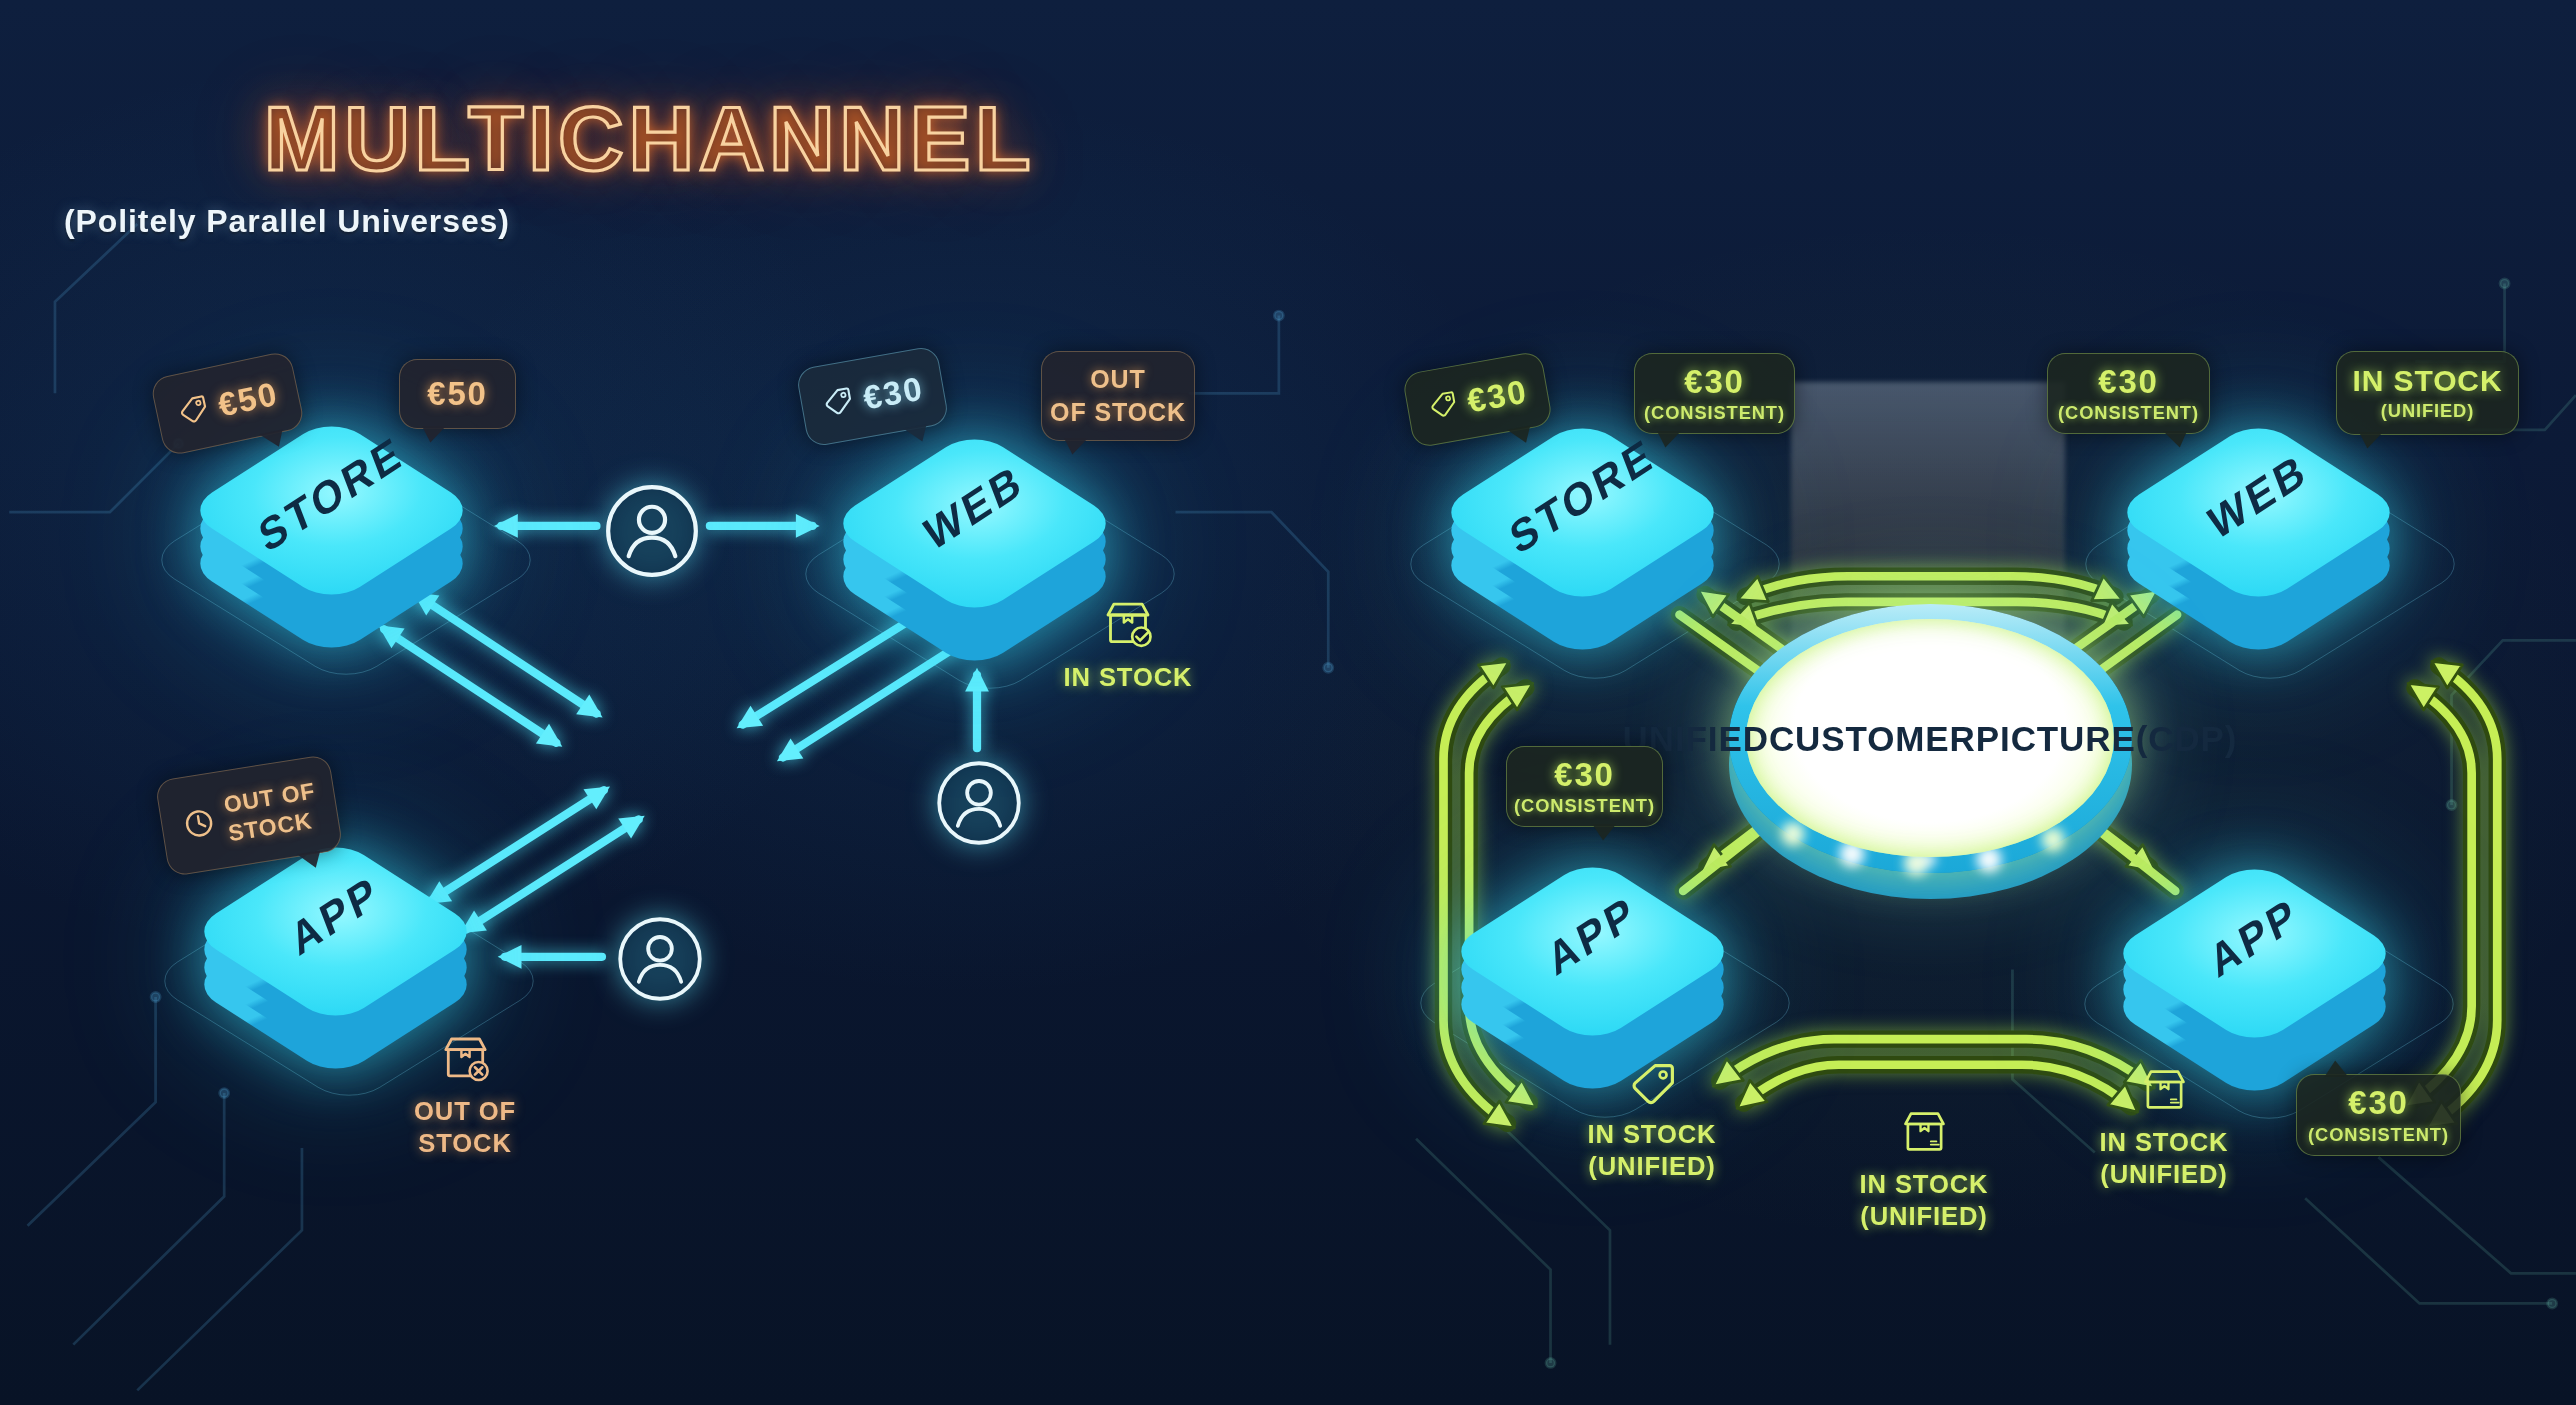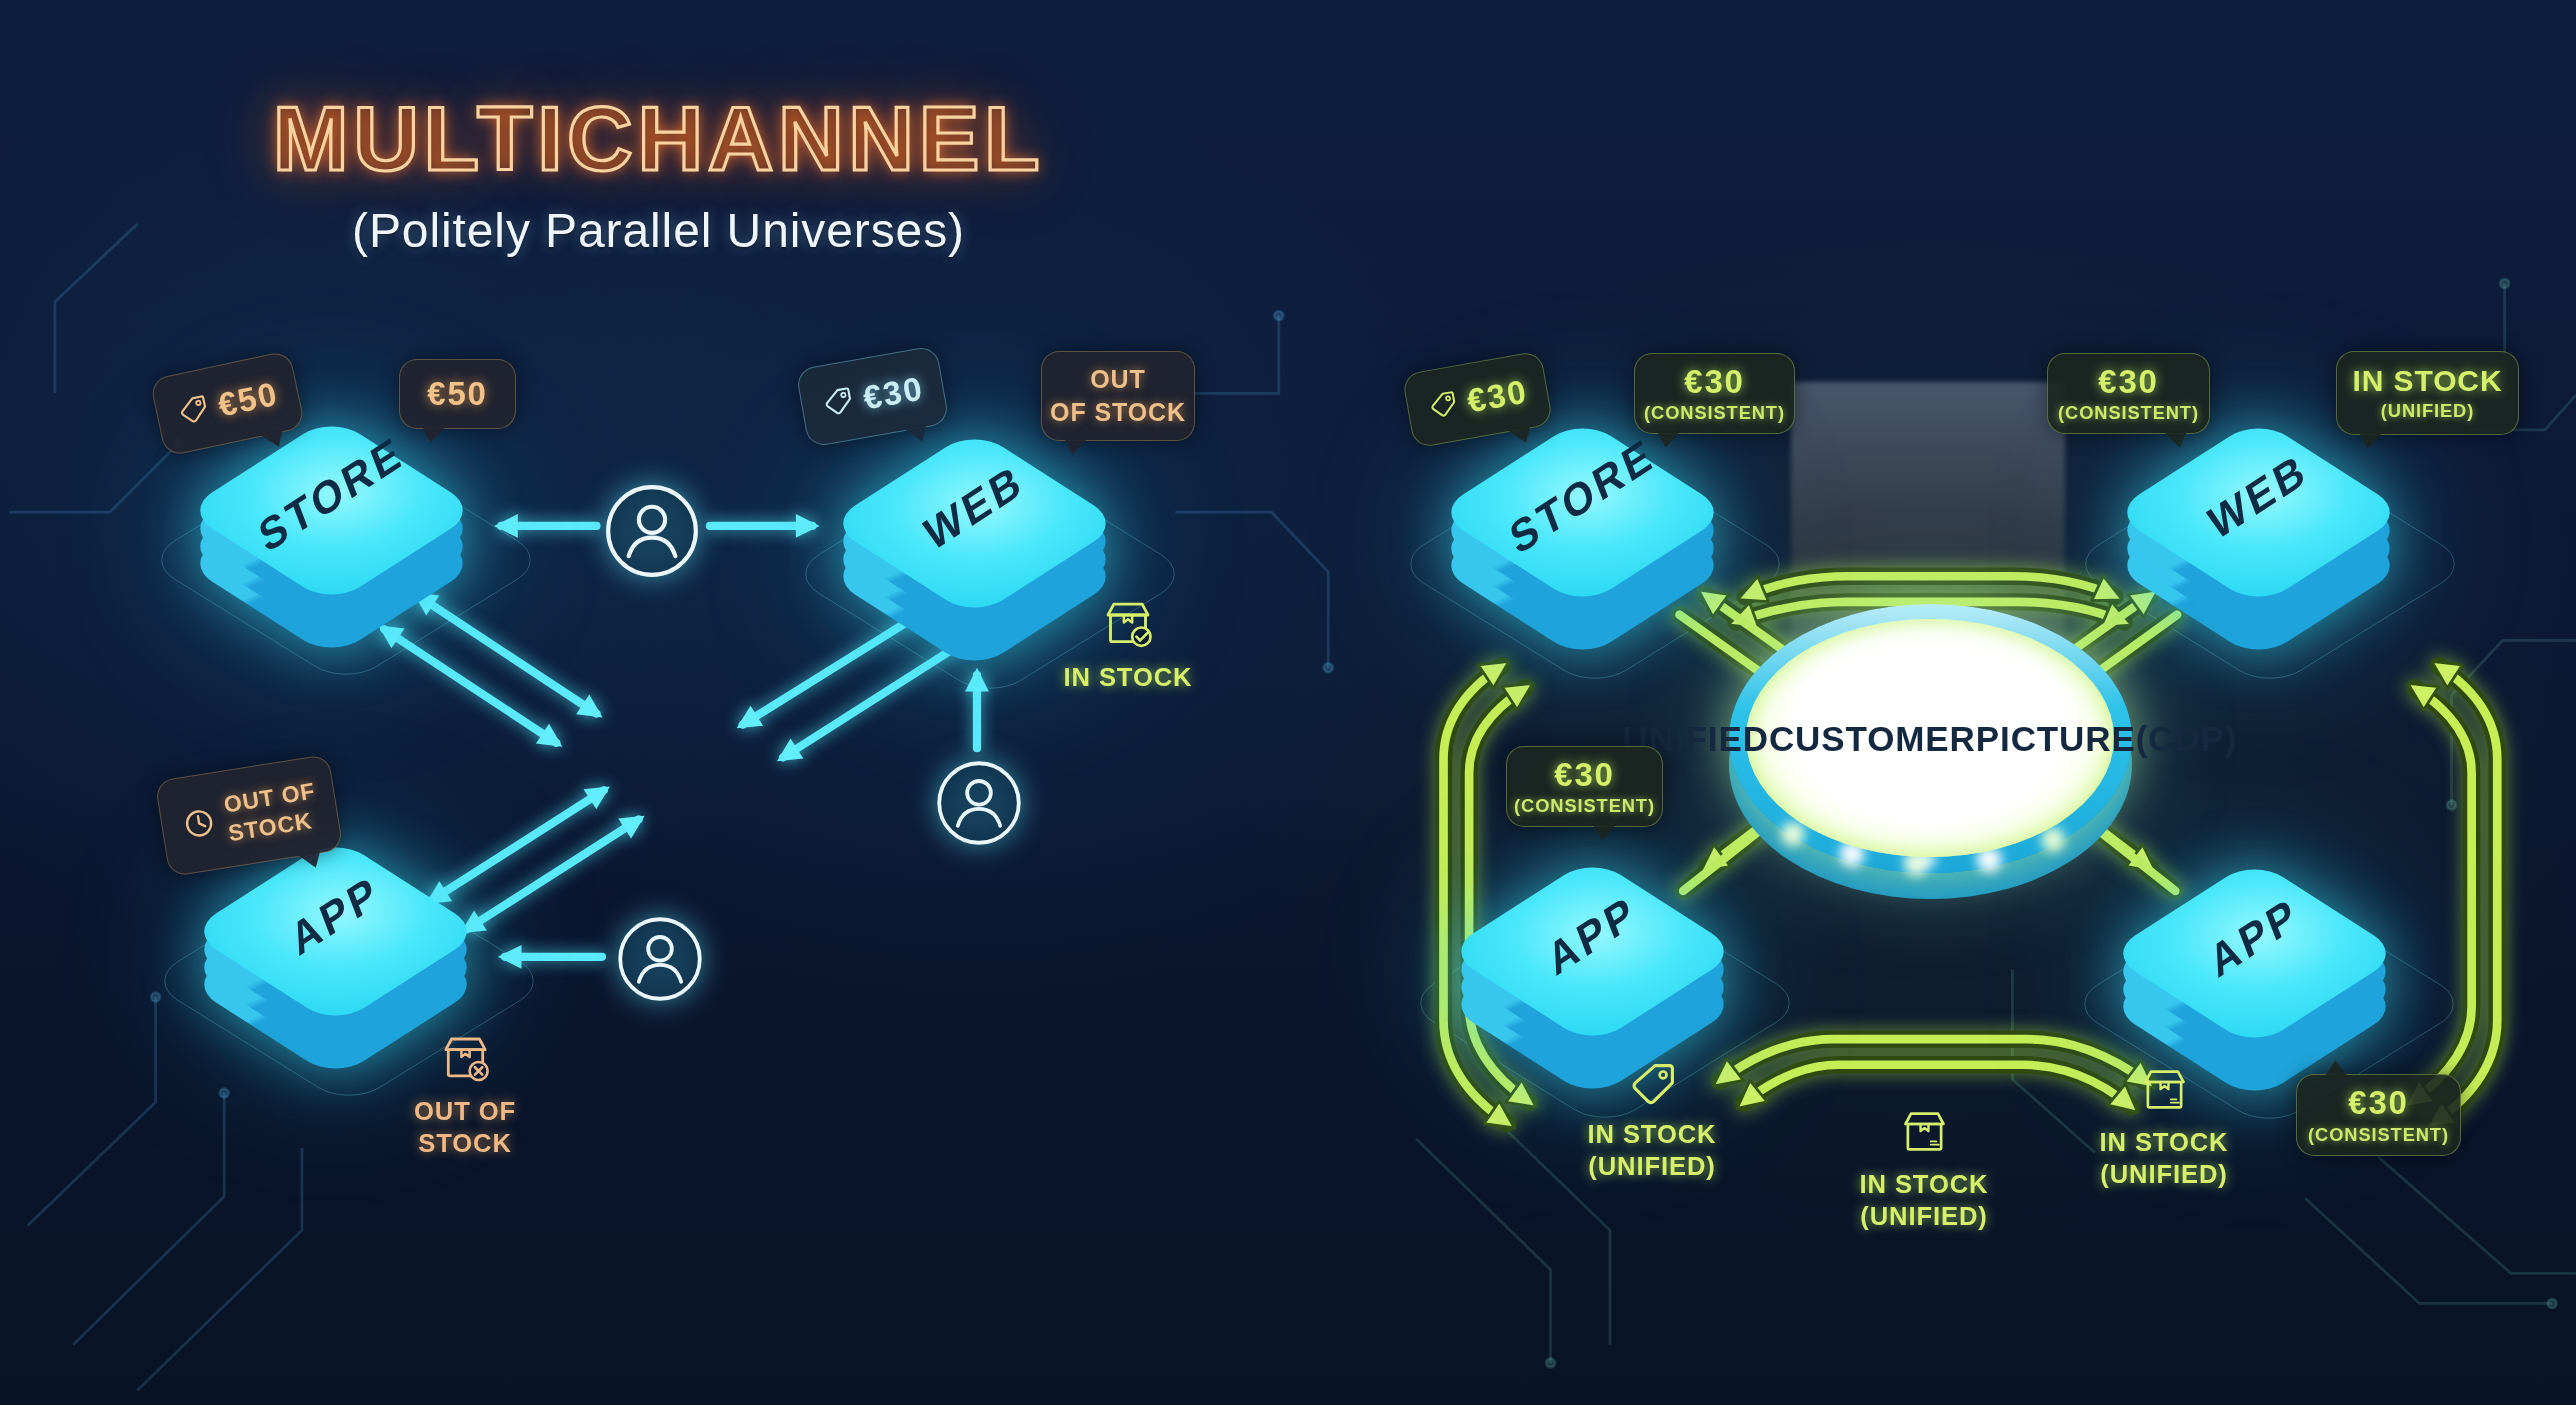--- a/index.html
+++ b/index.html
@@ -24,22 +24,22 @@
     color:rgba(128,62,32,.55);
     -webkit-text-stroke:3.2px #f8d2a0;
     text-shadow:0 0 14.6px rgba(255,122,40,.85),0 0 44px rgba(255,100,30,.45),0 0 82px rgba(255,90,20,.3);
   }
   .neon-green{
     color:rgba(56,94,26,.5);
     -webkit-text-stroke:3.2px #cff07a;
     text-shadow:0 0 14.6px rgba(150,225,40,.8),0 0 44px rgba(130,210,40,.4),0 0 82px rgba(120,200,30,.3);
   }
   .sub-title{
-    position:absolute;width:1189px;text-align:center;
-    font-size:48px;font-weight:400;color:#eef6fb;letter-spacing:0.9px;
+    position:absolute;width:1189px;
+    font-size:32px;font-weight:700;color:#eef6fb;letter-spacing:0.9px;
     text-shadow:0 0 12.8px rgba(170,220,255,.35),0 1.8px 2.7px rgba(0,0,0,.5);
   }
 
   
   .iso{position:absolute;width:0;height:0;filter:drop-shadow(0 0 27.4px rgba(61,226,250,.55)) drop-shadow(0 0 64px rgba(40,200,240,.30));}
   .iso-layer{position:absolute;left:-104px;width:209px;height:209px;border-radius:40px;
     transform:scaleY(0.64) rotate(45deg);
     background:linear-gradient(100deg,#36c6ee 48%,#1ea4da 52%);}
   .off58{top:-51px}.off40{top:-68px}.off20{top:-86px}
   .iso-top{top:-104px;background:radial-gradient(ellipse at 42% 38%,#95f8ff 0%,#4ae7fa 48%,#27d6f4 100%);}
@@ -130,21 +130,21 @@
       <polyline points="1610,1200 1760,1345 1760,1470"></polyline>
       <polyline points="2520,1310 2645,1425 2790,1425"></polyline>
         <circle cx="2790" cy="1425" r="5" fill="rgba(110,200,180,.22)"></circle>
       <polyline points="2600,1265 2745,1392 2816,1392"></polyline>
       <polyline points="2816,700 2736,700 2680,760 2680,880"></polyline>
         <circle cx="2680" cy="880" r="5" fill="rgba(110,200,180,.22)"></circle>
       <polyline points="2200,1060 2200,1180 2290,1260"></polyline>
     </g>
   </svg>
 
-  <div class="neon-title neon-orange" style="left:64px;top:93px">MULTICHANNEL</div>
+  <div class="neon-title neon-orange" style="left:55px;top:93px">MULTICHANNEL</div>
   <div class="sub-title" style="left:64px;top:203px">(Politely Parallel Universes)</div>
 
   <div class="beam"></div>
 
   <div class="platform" style="left:346px;top:560px"></div>
   <div class="platform" style="left:990px;top:574px"></div>
   <div class="platform" style="left:349px;top:981px"></div>
   <div class="platform" style="left:1595px;top:564px"></div>
   <div class="platform" style="left:2270px;top:564px"></div>
   <div class="platform" style="left:1605px;top:1003px"></div>

